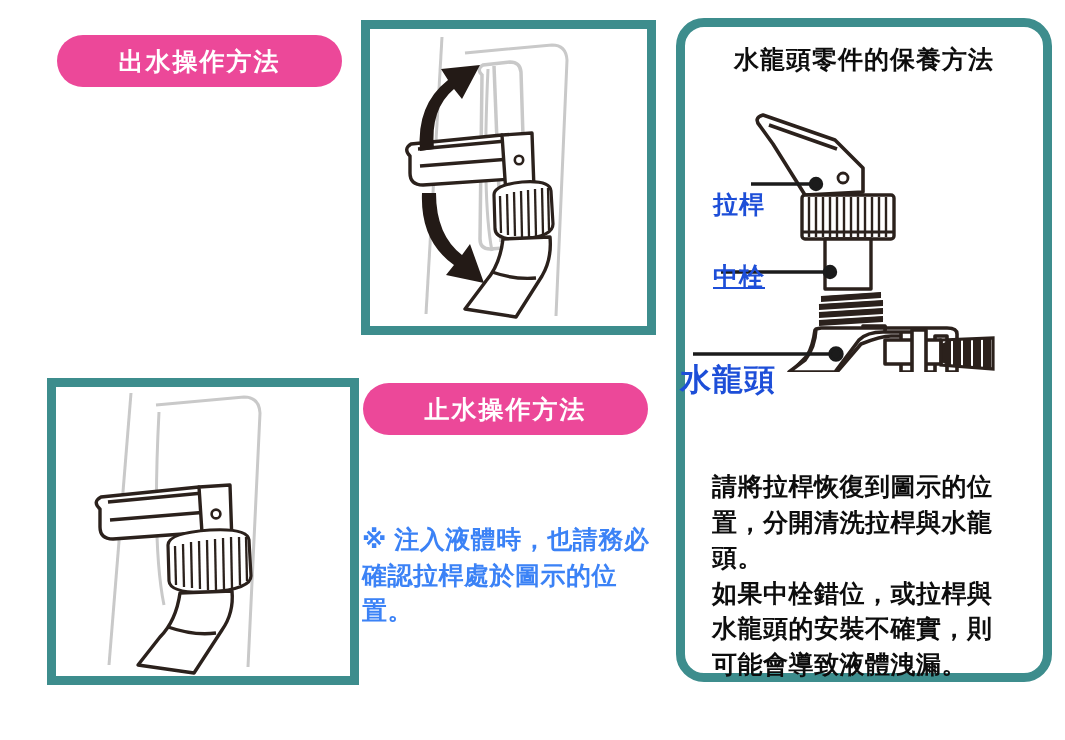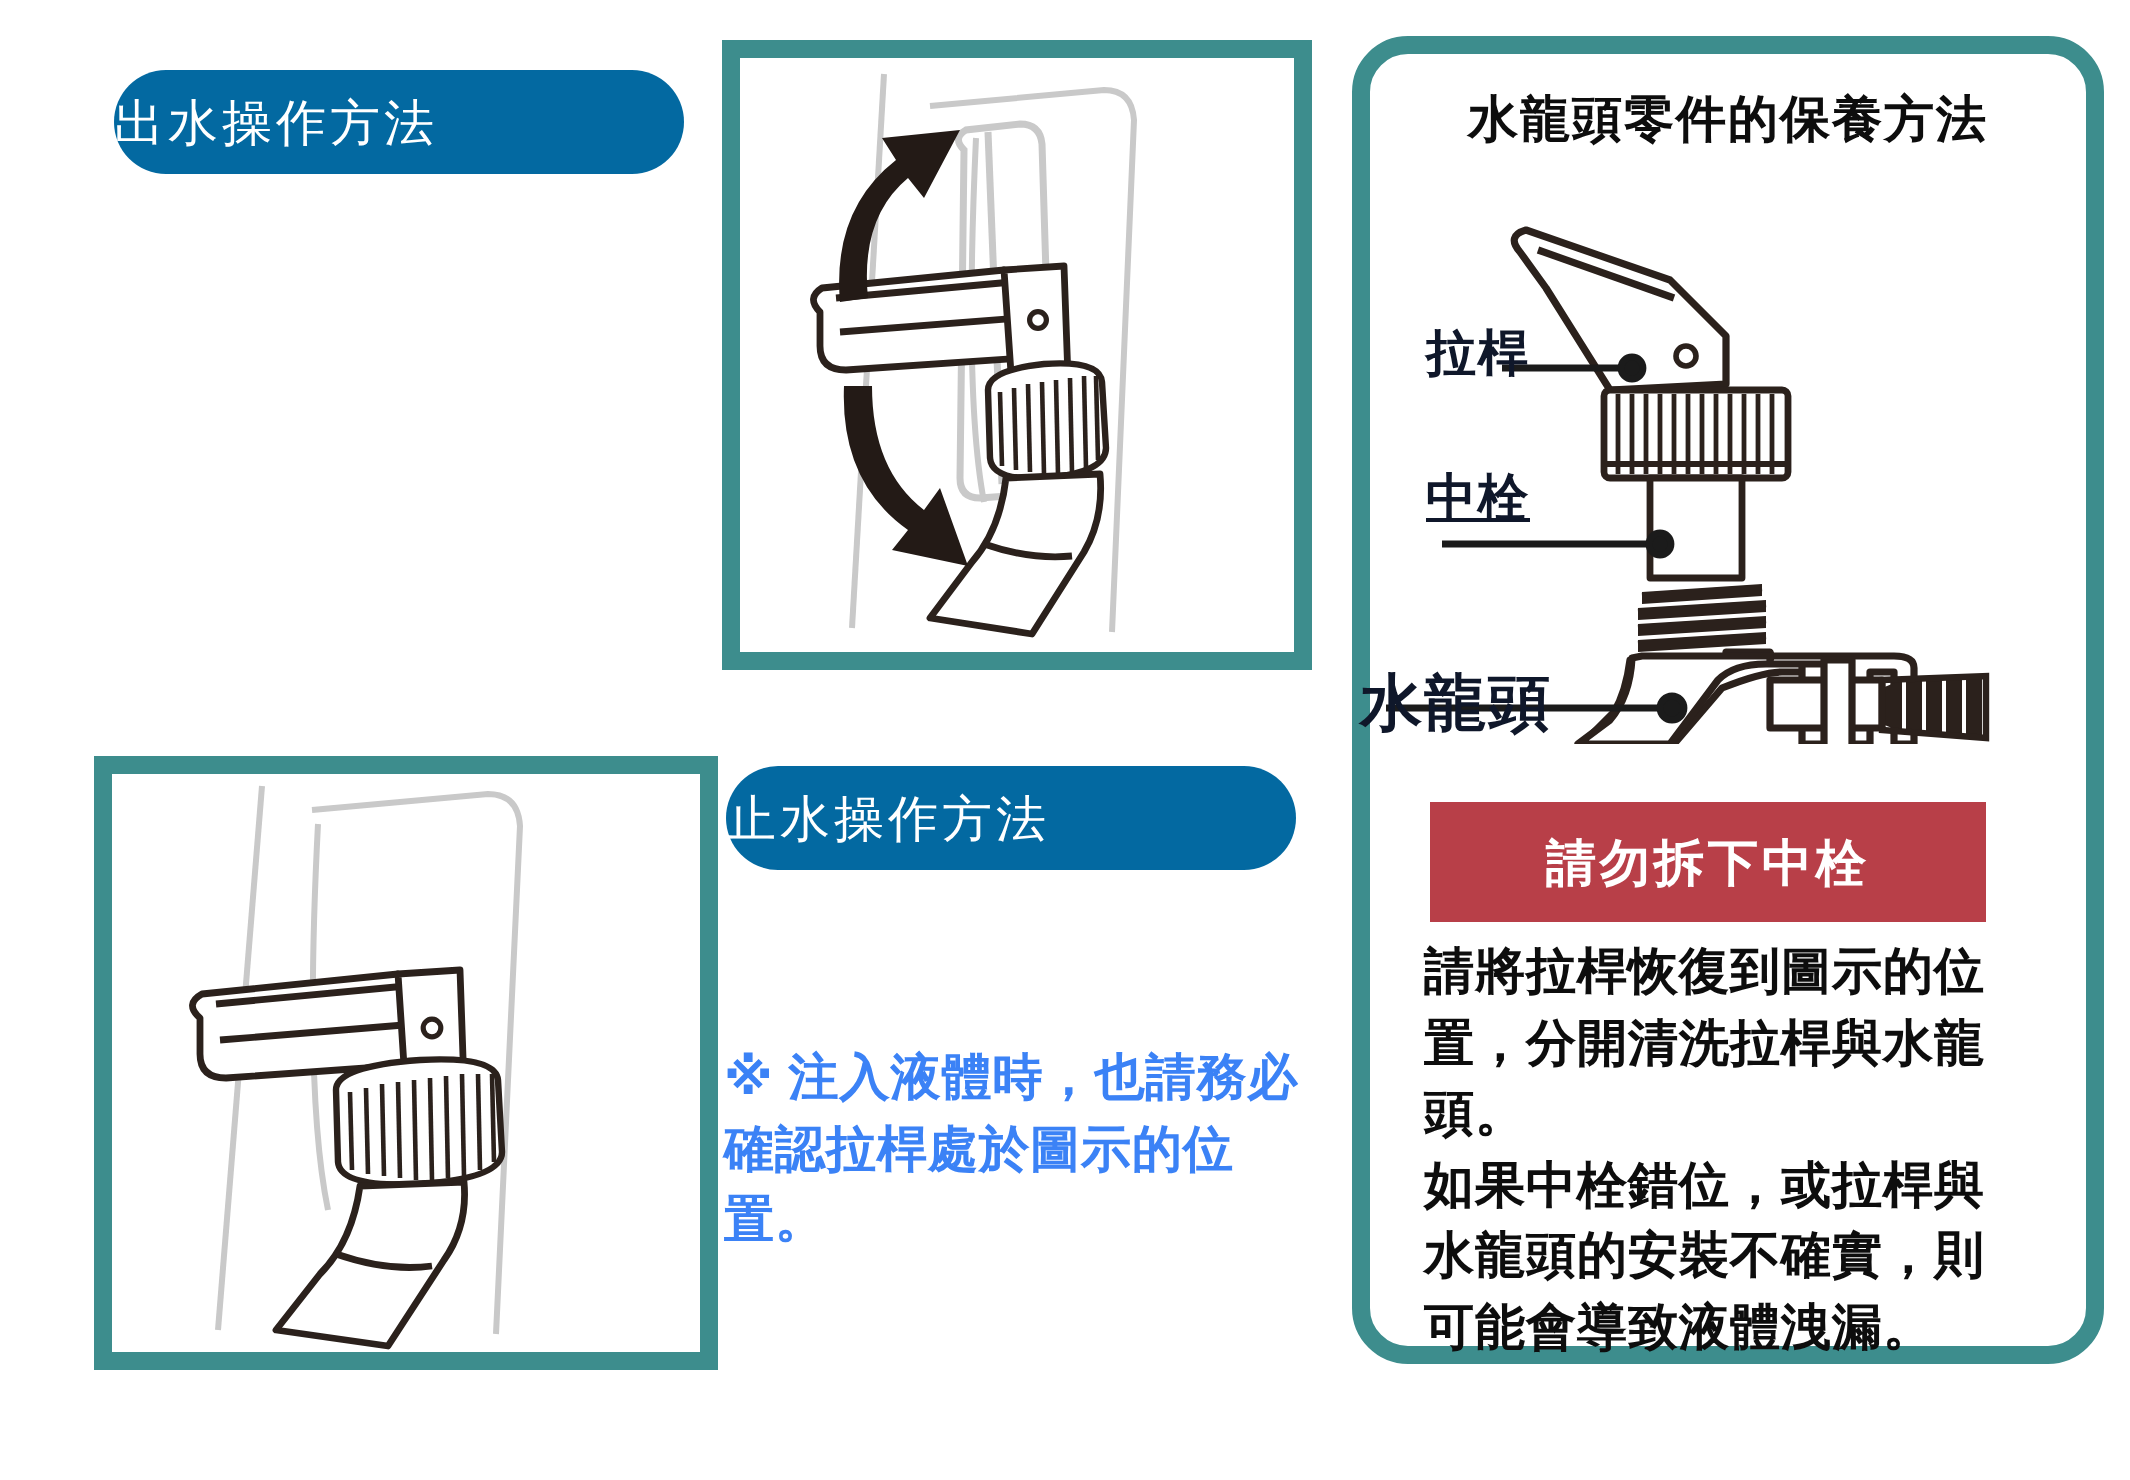--- a/index.html
+++ b/index.html
@@ -22,25 +22,25 @@
   }
 
   
   .abs { position: absolute; }
 
   
   .pill {
     position: absolute;
     display: flex;
     align-items: center;
-    justify-content: flex-start;
-    background: #0369a1;
+    justify-content: center;
+    background: #ec4899;
     border-radius: 999px;
     color: #ffffff;
-    font-weight: normal;
+    font-weight: bold;
     letter-spacing: 2px;
     box-sizing: border-box;
   }
 
   
   .frame-square {
     position: absolute;
     border: 9px solid #3d8d8d;
     background: #ffffff;
     box-sizing: border-box;
@@ -84,24 +84,25 @@
     color: #ffffff;
     font-weight: bold;
     display: flex;
     align-items: center;
     justify-content: center;
     letter-spacing: 2px;
     box-sizing: border-box;
   }
   .callout-label {
     position: absolute;
-    color: #0f172a;
+    color: #1d4ed8;
     font-weight: bold;
     letter-spacing: 1px;
     white-space: nowrap;
+    margin-top: 28px;
   }
 
   svg { display: block; }
 </style>
 </head>
 <body>
 
 <div class="page">
 
   <div class="pill" style="left:57px; top:35px; width:285px; height:52px; font-size:25px;">
@@ -297,21 +298,18 @@
         </g>
       </svg>
     </div>
 
     <div class="callout-label" style="left:28px; top:133px; font-size:25px;">拉桿</div>
 
     <div class="callout-label" style="left:28px; top:205px; font-size:25px;text-decoration:underline;">中栓</div>
 
     <div class="callout-label" style="left:-5px; top:304px; font-size:31px;">水龍頭</div>
 
-    <div class="warn-banner" style="left:30px; top:374px; width:278px; height:60px; font-size:25px;">
-      <span>請勿拆下中栓</span>
-    </div>
 
     <div class="body-text" style="left:27px; top:442px; width:300px; font-size:25px; white-space:pre-line;">請將拉桿恢復到圖示的位置，分開清洗拉桿與水龍頭。
 如果中栓錯位，或拉桿與水龍頭的安裝不確實，則可能會導致液體洩漏。</div>
   </div>
 
 </div>
 
 </body></html>

